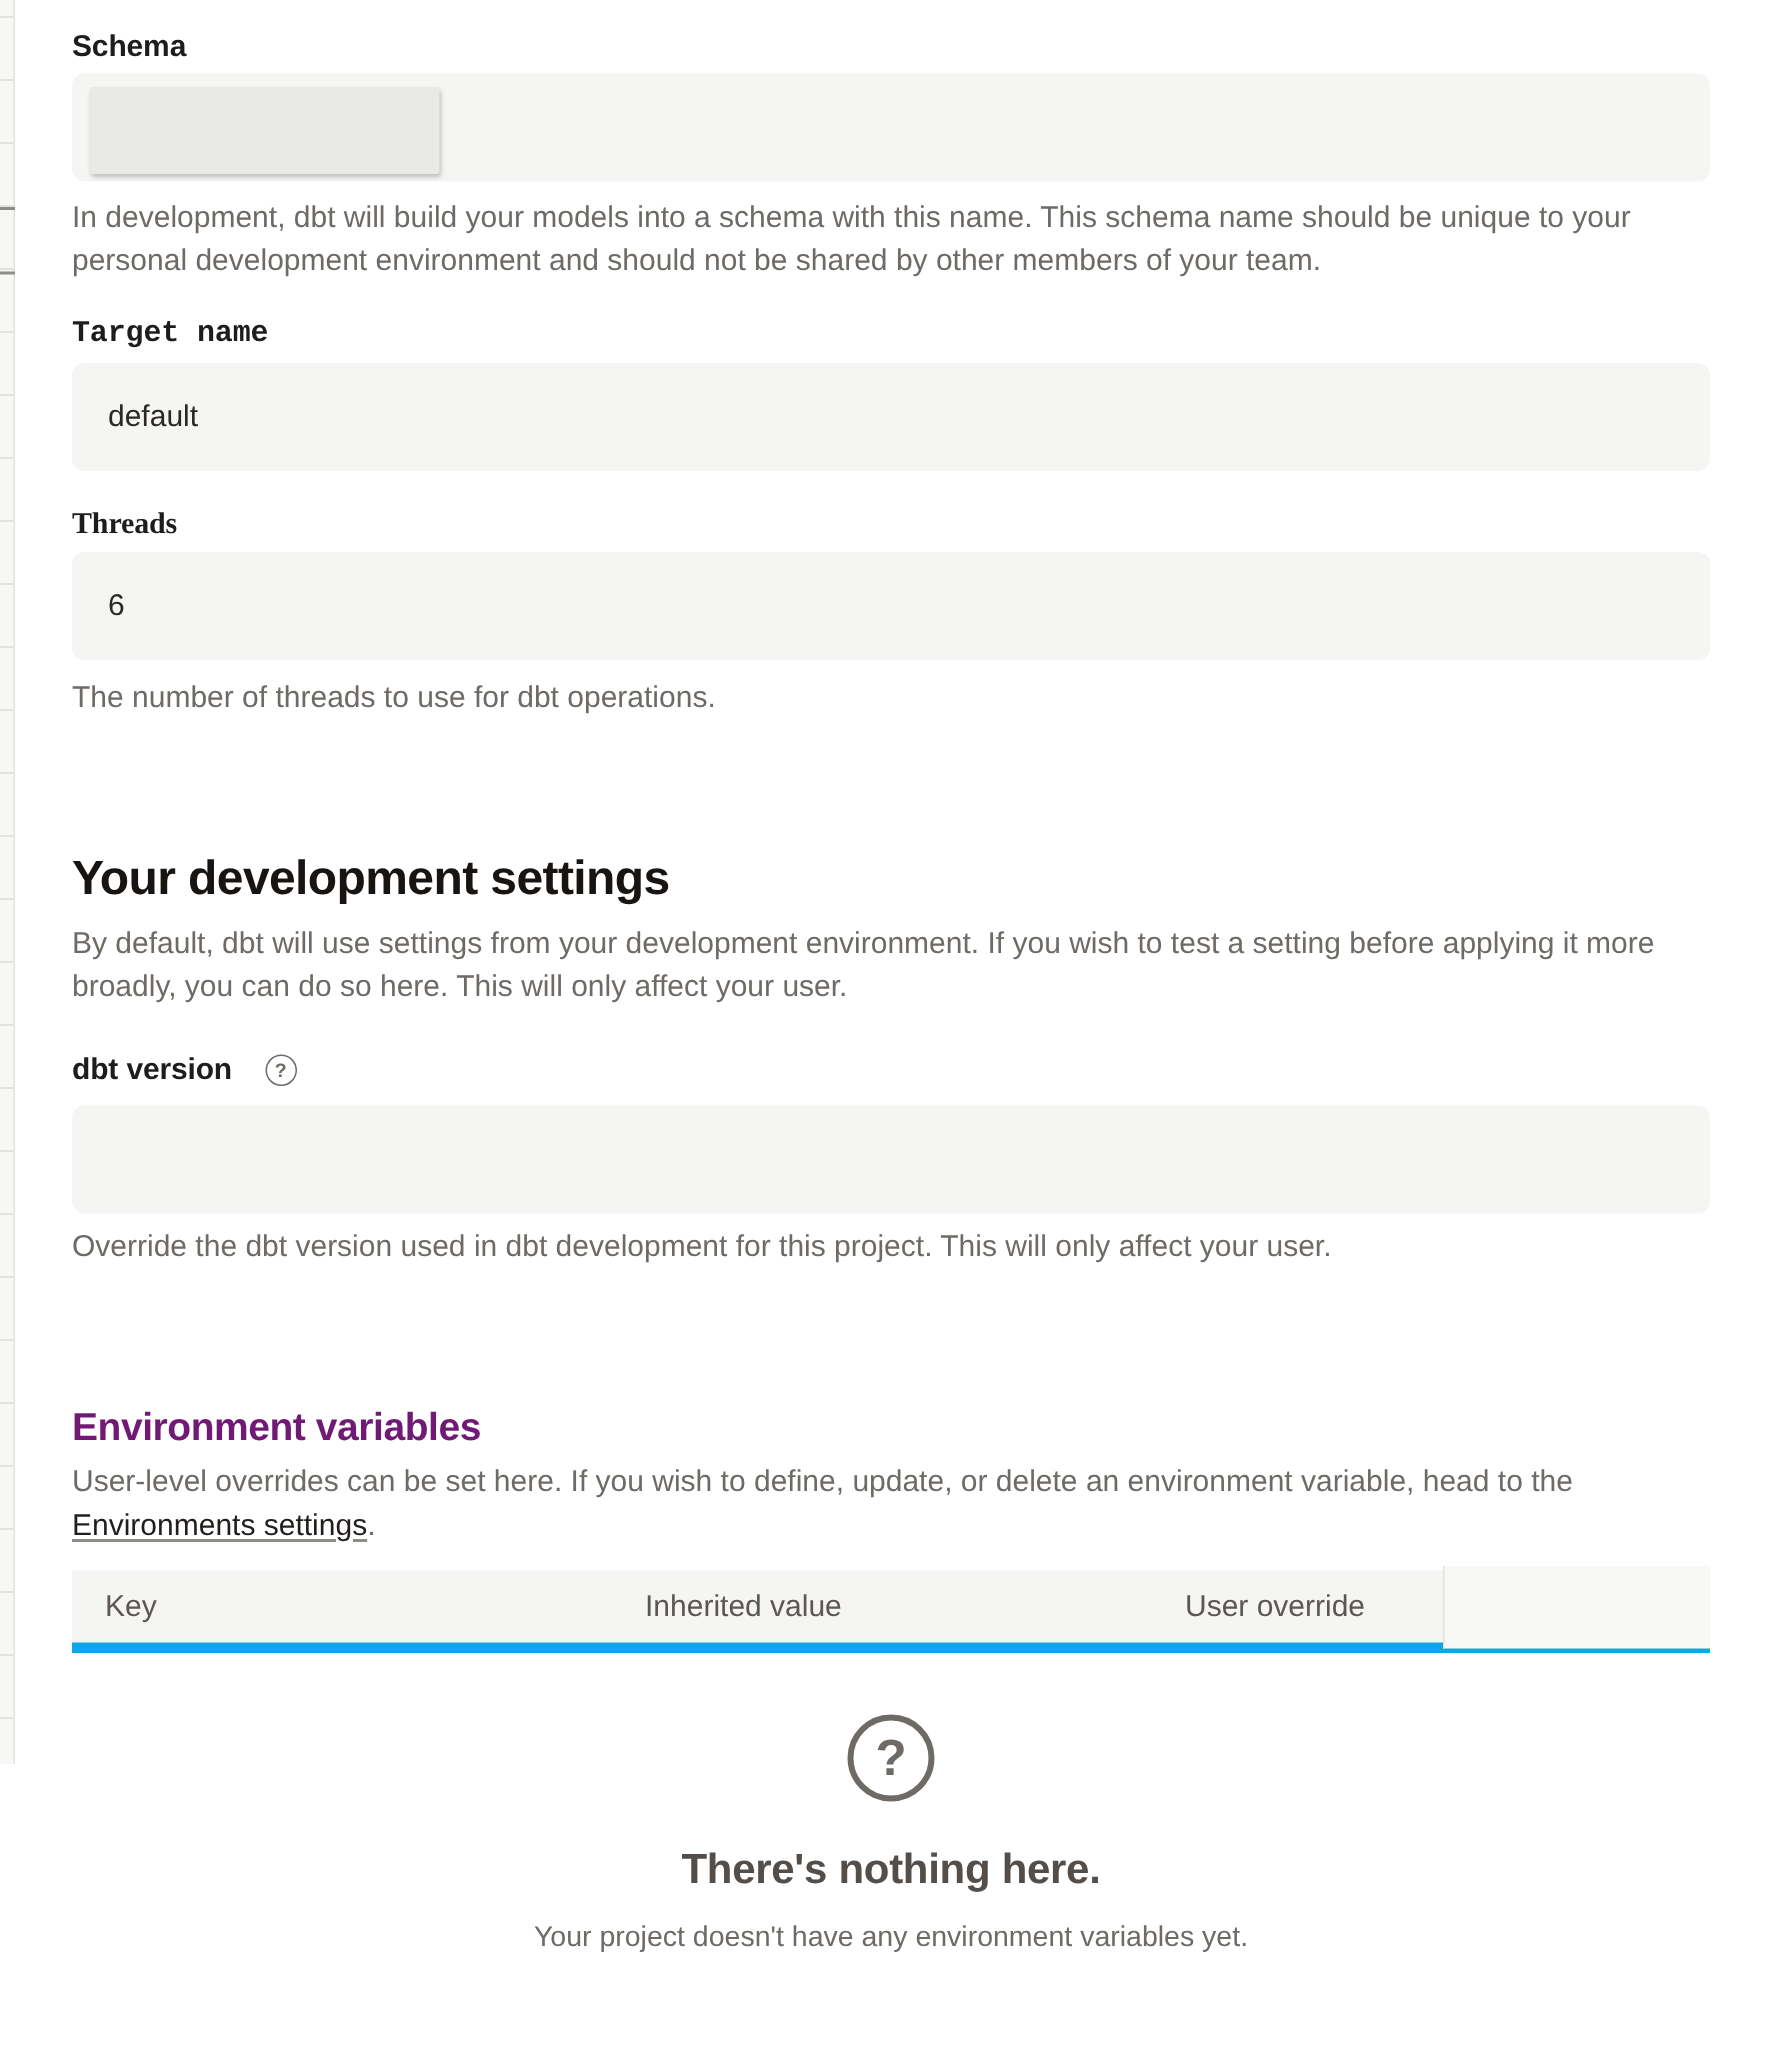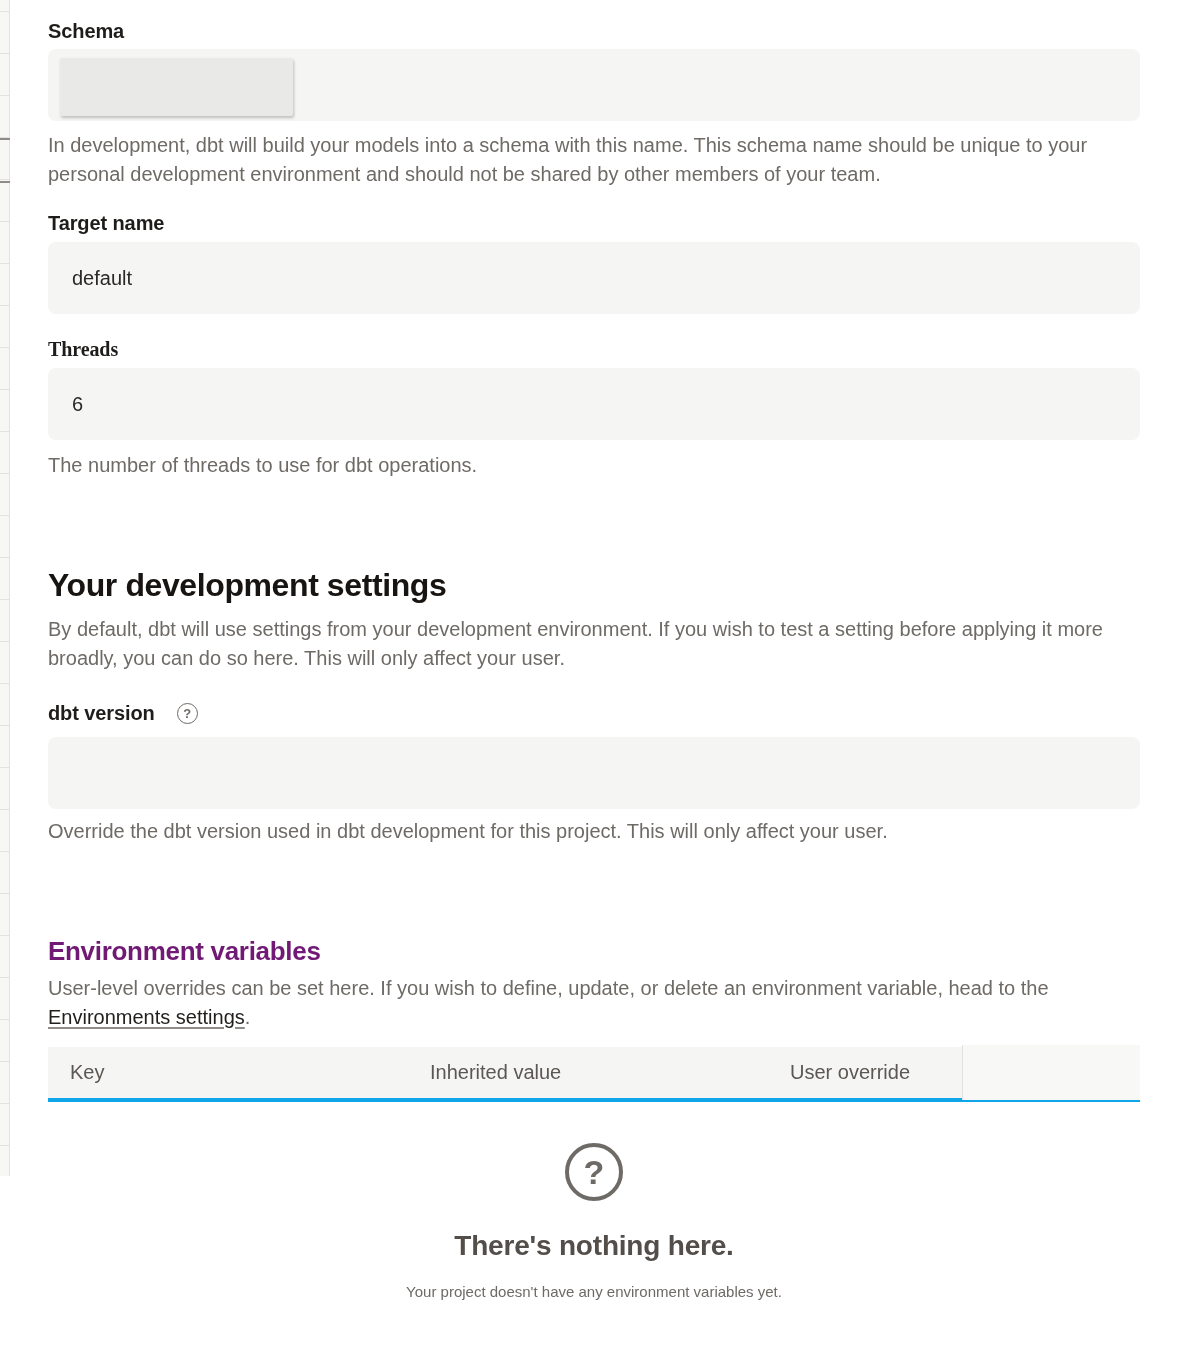--- a/index.html
+++ b/index.html
@@ -27,52 +27,52 @@
 
   .input-box { margin-top:6px; height:72px; width:1092px; background:#f5f5f4; border-radius:8px; position:relative; }
   .skeleton { position:absolute; left:12px; top:9px; width:233px; height:58px; background:#e9e9e8;
               border-radius:2px; box-shadow:1px 2px 3px rgba(0,0,0,0.22); }
   input.text-input { display:block; margin-top:7px; height:72px; width:1092px; background:#f5f5f4;
               border:none; border-radius:8px; padding:0 24px; font-size:20px; color:#2b2825;
               font-family:"Liberation Sans","DejaVu Sans",sans-serif; outline:none; }
 
   #schema-label { margin-top:19px; }
   .p-schema { margin-top:10px; max-width:1048px; }
-  #target-label { margin-top:22px; }
+  #target-label { margin-top:22px;font-family:Liberation Mono, monospace; }
   #threads-label { margin-top:23px;font-family:Liberation Serif, serif; }
   .p-threads { margin-top:11px; }
 
   h1.section-title { margin-top:86px; font-size:32px; line-height:38px; font-weight:700; color:#171412; letter-spacing:-0.4px; }
   .p-userdev { margin-top:11px; max-width:1075px; }
 
   .dbt-version-row { margin-top:28px; display:flex; align-items:center; gap:22px; }
   .help-icon { width:21px; height:21px; border:1.5px solid #6e6a66; border-radius:50%;
                display:flex; align-items:center; justify-content:center;
                font-size:13px; line-height:1; color:#6e6a66; font-weight:700; cursor:default; }
   #dbt-version-input { margin-top:12px; }
   .p-dbt { margin-top:8px; }
 
   h2.section-title { margin-top:89px; font-size:26px; line-height:32px; font-weight:700; color:#701a75; letter-spacing:-0.3px; }
   .p-env { margin-top:7px; max-width:1092px; }
   .env-link { color:#211e1c; text-decoration:underline; text-underline-offset:3px; text-decoration-color:#8f8b87; cursor:pointer; }
 
   .table-header { margin-top:15px; height:55px; width:1092px; background:#f5f5f4;
-                  display:flex; align-items:center; border-bottom:4px solid #0ea5e9; }
+                  display:flex; align-items:center; border-bottom:7px solid #0ea5e9; }
   .th { font-size:20px; color:#5c5752; }
   .th-key { width:382px; padding-left:22px; }
   .th-inherited { width:360px; }
   .th-override { width:172px; }
   .th-actions { width:178px; height:55px; border-left:1px solid #e4e2e0; background:#f8f8f7; }
 
   .empty-state { margin-top:41px; text-align:center; }
   .q-icon { width:58px; height:58px; border:4px solid #6e6a66; border-radius:50%; margin:0 auto;
             display:flex; align-items:center; justify-content:center;
             font-size:34px; color:#6e6a66; font-weight:700; }
   .empty-title { margin-top:28px; font-size:28px; line-height:34px; font-weight:700; color:#534e49; letter-spacing:-0.2px; }
-  .empty-subtitle { margin-top:14px; font-size:15px; line-height:29px; color:#6e6a66; }
+  .empty-subtitle { margin-top:14px; font-size:19px; line-height:29px; color:#6e6a66; }
 </style>
 </head>
 <body>
 
 <div class="page">
 
   <div class="gutter">
     <div class="gutter-dash dash-1"></div>
     <div class="gutter-dash dash-2"></div>
   </div>

